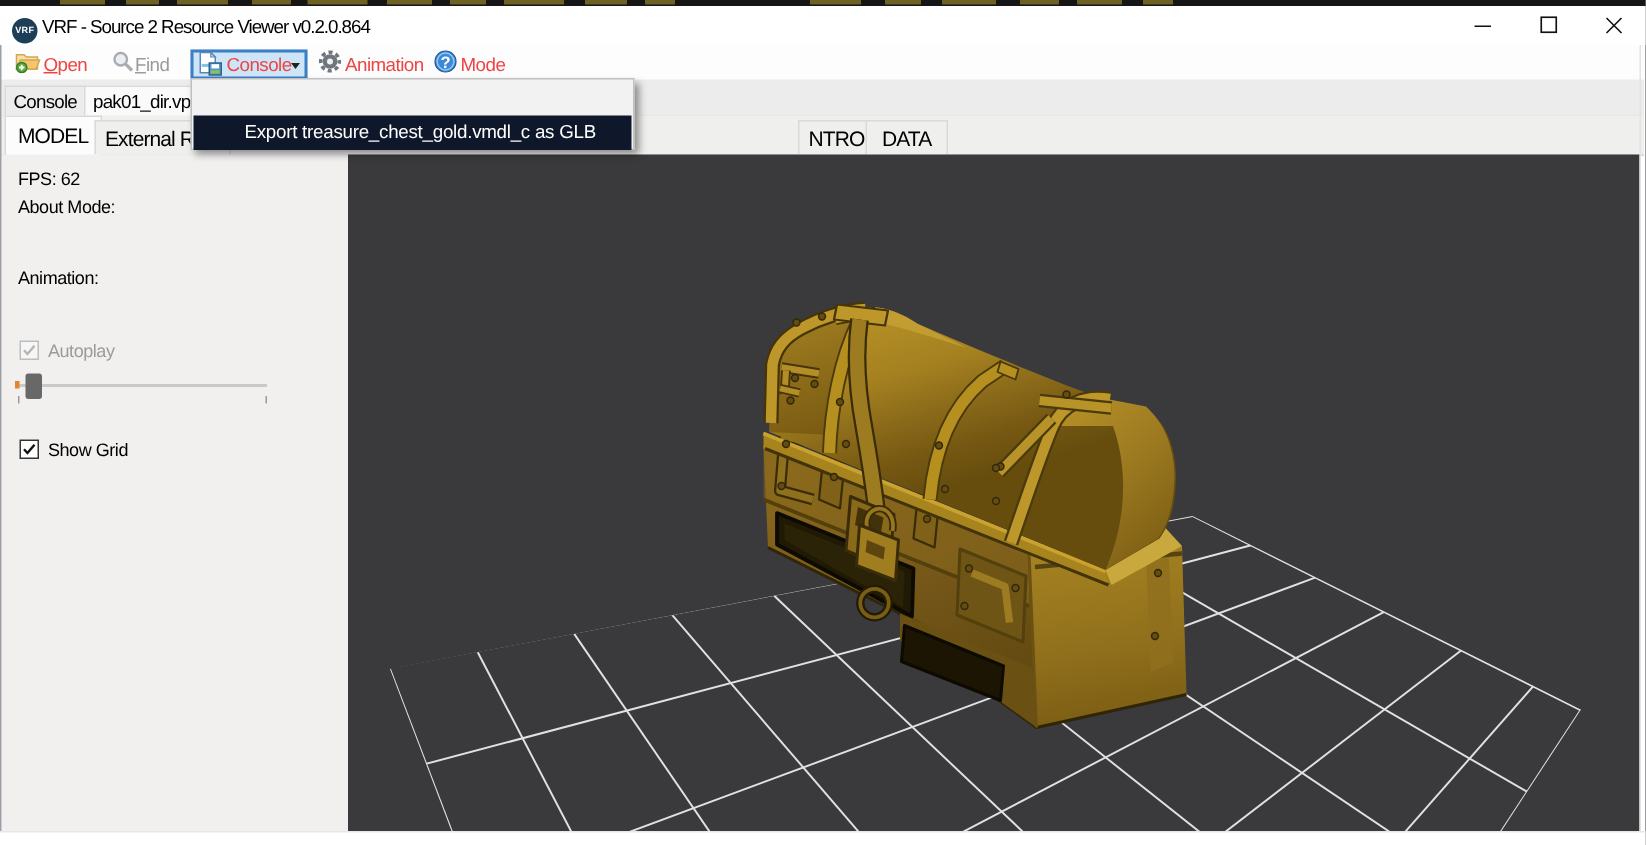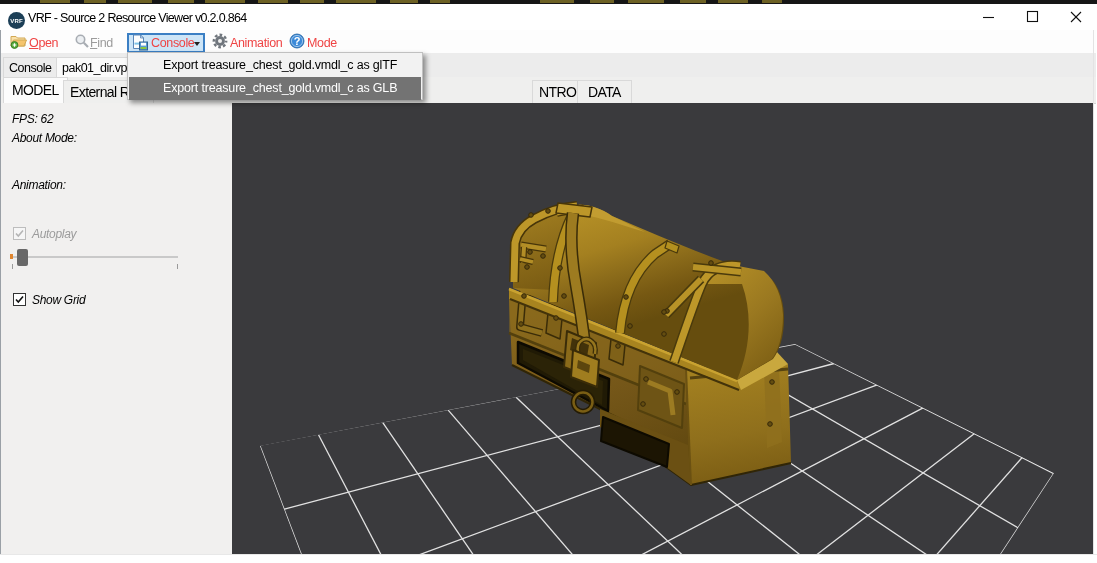--- a/index.html
+++ b/index.html
@@ -22,32 +22,32 @@
 .u{text-decoration:underline;}
 .exportbtn{left:126px;top:3px;width:78px;height:20px;background:#cde5f7;border:2px solid #3b7fc4;box-sizing:border-box;}
 .arrow-down{left:193px;top:12px;width:0;height:0;border-left:3.5px solid transparent;border-right:3.5px solid transparent;border-top:4px solid #222;}
 
 .tabrow1{left:1px;top:53px;width:1095px;height:24px;background:#ececec;border-bottom:1px solid #d5d5d5;}
 .tab1{position:absolute;top:4px;height:20px;background:#ececec;border:1px solid #d9d9d9;border-bottom:none;font-size:12.5px;letter-spacing:-0.5px;color:#000;padding:0 5px;line-height:20px;}
 .tabrow2{left:1px;top:77px;width:1095px;height:26px;background:#efefee;border-bottom:1px solid #d5d5d5;}
 .tab2{position:absolute;top:3px;height:22px;background:#efefee;border:1px solid #d9d9d9;border-bottom:none;font-size:14px;letter-spacing:-0.6px;color:#000;padding:0 6px;line-height:22px;}
 .tab2.sel{top:0;height:26px;background:#fcfcfc;line-height:25px;}
 
-.leftpanel{left:1px;top:103px;width:231px;height:451px;background:#f1f0ef;font-size:12px;letter-spacing:-0.3px;color:#000;font-style:italic;}
+.leftpanel{left:1px;top:103px;width:231px;height:451px;background:#f1f0ef;font-size:12px;letter-spacing:-0.3px;color:#000;}
 .viewport{left:232px;top:103px;width:861px;height:451px;background:#3a3a3d;}
 .combo{position:absolute;width:199px;height:21px;background:#e2e2e2;border:1px solid #707070;
   font-size:12px;letter-spacing:-0.1px;line-height:19px;padding-left:4px;box-sizing:border-box;}
 .chev{position:absolute;right:7px;top:7px;width:8px;height:8px;}
 .cb{position:absolute;width:13px;height:13px;background:#fff;border:1px solid #333;box-sizing:border-box;}
 .cb.dis{border-color:#bdbdbd;background:#f6f6f6;}
 
 .menu{left:127px;top:52px;width:296px;height:48px;background:#f2f2f2;border:1px solid #c0c0c0;
   box-shadow:3px 3px 5px rgba(0,0,0,0.42);box-sizing:border-box;font-size:12.5px;letter-spacing:-0.17px;}
 .mi{position:absolute;left:1px;width:292px;height:23px;line-height:23px;padding-left:34px;box-sizing:border-box;}
-.mi.hl{background:#737373;color:#fff;}
+.mi.hl{background:#0f172a;color:#fff;}
 
 .ledge{left:0;top:30px;width:1px;height:524px;background:#9aa0a6;}
 .redge{left:1093px;top:30px;width:1px;height:524px;background:#e3e3e3;}
 .bedge{left:0;top:554px;width:1097px;height:9px;background:#fff;border-top:1px solid #e8e8e8;}
 </style>
 </head>
 <body>
 <div class="win">
   <div class="abs topstrip">
     <i style="left:40px;width:30px"></i>
@@ -288,19 +288,18 @@
 <circle cx="540.0" cy="279.0" r="2.3" fill="#644d10" stroke="#35280a" stroke-width="1"></circle>
 <circle cx="538.0" cy="321.0" r="2.3" fill="#644d10" stroke="#35280a" stroke-width="1"></circle>
 <circle cx="479.0" cy="160.0" r="2.3" fill="#644d10" stroke="#35280a" stroke-width="1"></circle>
 <circle cx="432.0" cy="209.0" r="2.3" fill="#644d10" stroke="#35280a" stroke-width="1"></circle>
           <circle cx="311" cy="153" r="2.3" fill="#644d10" stroke="#35280a" stroke-width="1"></circle>
           <circle cx="295" cy="164" r="2.3" fill="#644d10" stroke="#35280a" stroke-width="1"></circle>
 </g>
       </svg>
   </div>
   <div class="abs menu">
-    <div class="mi" style="top:1px">Export treasure_chest_gold.vmdl_c as glTF</div>
     <div class="mi hl" style="top:24px">Export treasure_chest_gold.vmdl_c as GLB</div>
   </div>
   <div class="abs ledge"></div>
   <div class="abs redge"></div>
   <div class="abs bedge"></div>
 </div>
 
 </body></html>

